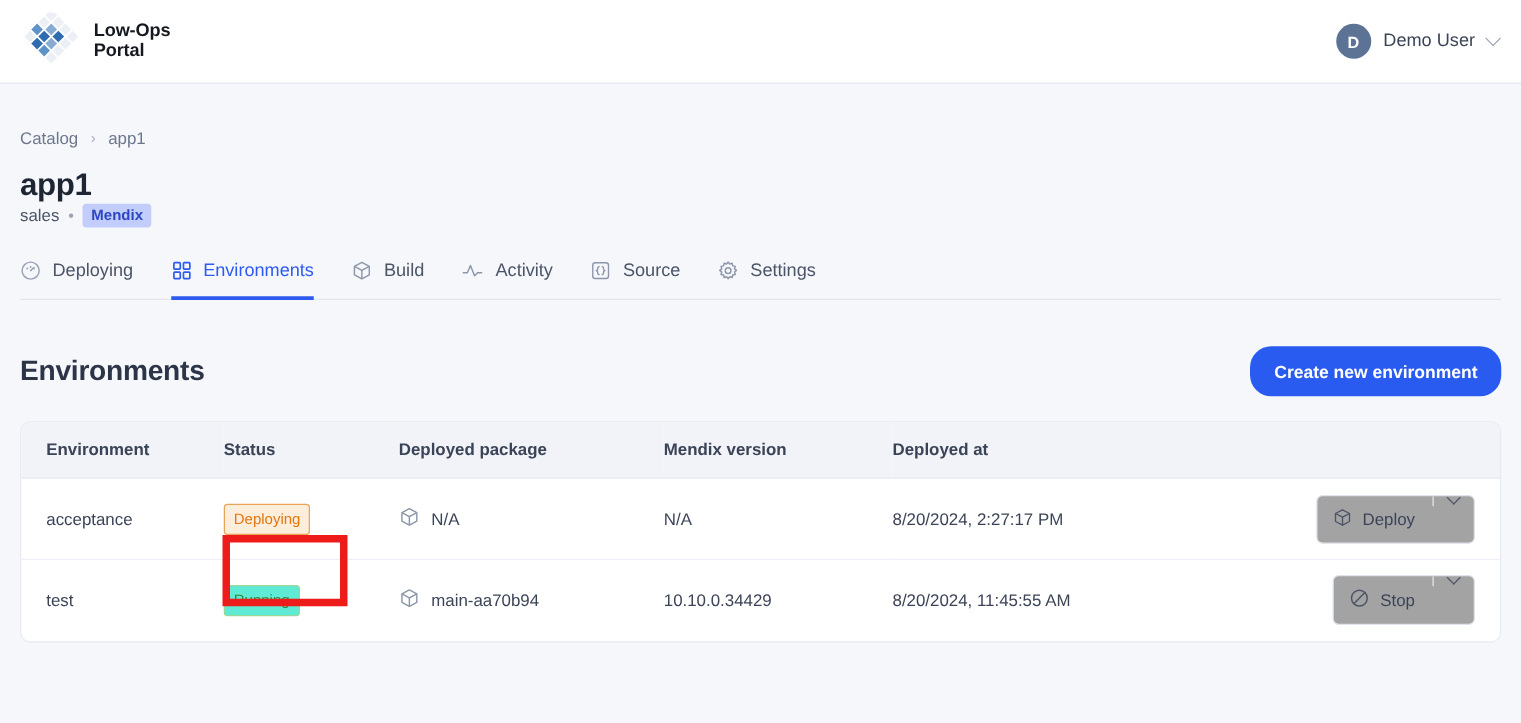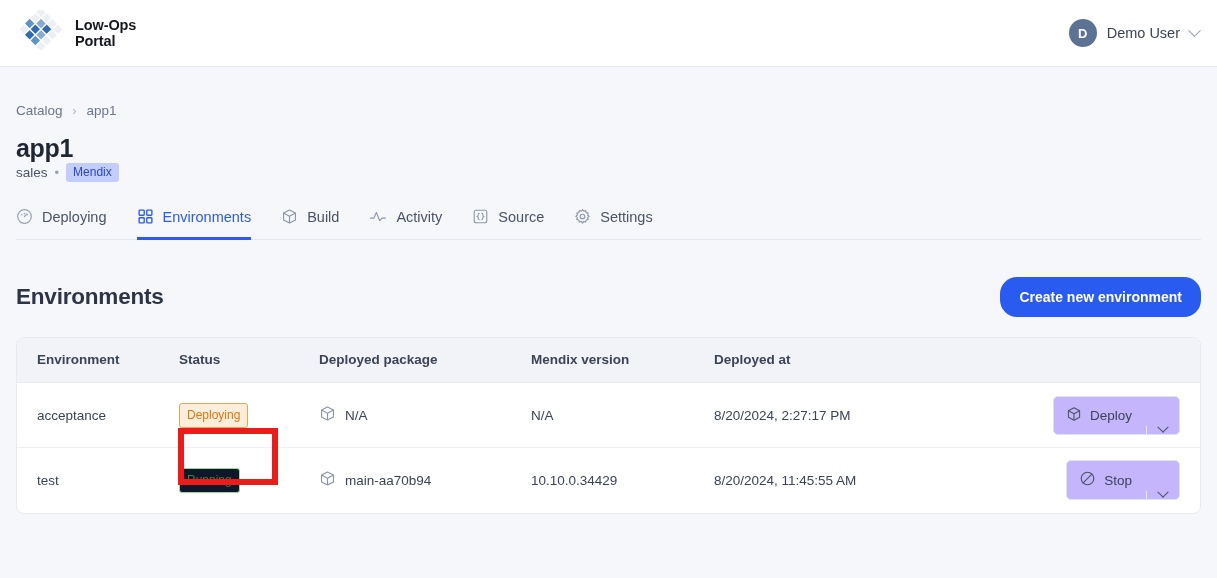--- a/index.html
+++ b/index.html
@@ -133,21 +133,21 @@
     align-items: center;
     gap: 7px;
     margin-top: 0;
   }
   .subline-owner { font-size: 13.5px; color: #4b5466; }
   .subline-dot { color: #9aa3b5; font-size: 13px; }
   .tag-mendix {
     background: #c3cdfb;
     color: #2b46c4;
     font-size: 12px;
-    font-weight: normal;
+    font-weight: bold;
     padding: 3px 7px 4px;
     border-radius: 3px;
     line-height: 1;
     text-align: right;
   }
 
   
   .tabs {
     display: flex;
     align-items: flex-end;
@@ -241,33 +241,33 @@
     line-height: 1;
     padding: 5px 7px 6px;
     border-radius: 3px;
   }
   .badge-deploying {
     background: #fdeedb;
     border: 1px solid #e8a557;
     color: #e2760f;
   }
   .badge-running {
-    background: #0f172a;
+    background: #5eead4;
     border: 1px solid #9ad897;
     color: #34873a;
   }
 
   .actions { display: flex; justify-content: flex-end; padding-right: 20px; }
 
   .split-btn {
     display: flex;
-    align-items: flex-end;
+    align-items: flex-start;
     border: 1px solid #dfe3ec;
     border-radius: 5px;
-    background: #c4b5fd;
+    background: #a3a3a3;
     overflow: hidden;
   }
   .split-main {
     display: flex;
     align-items: center;
     gap: 8px;
     padding: 9px 14px 9px 12px;
     font-size: 13.5px;
     color: #3b4457;
     cursor: pointer;

